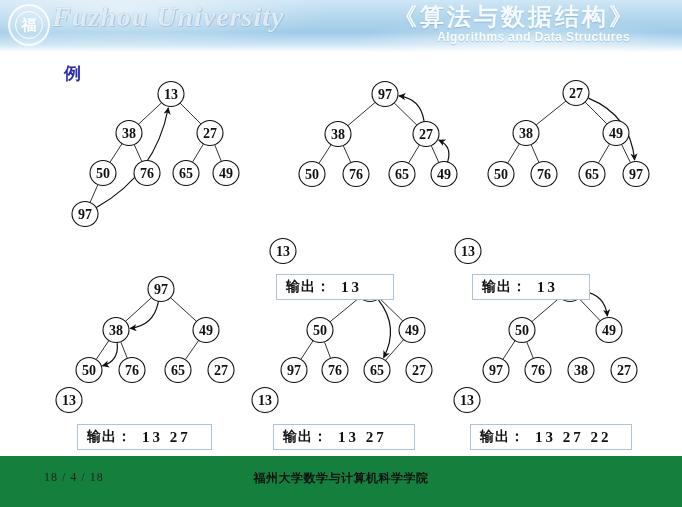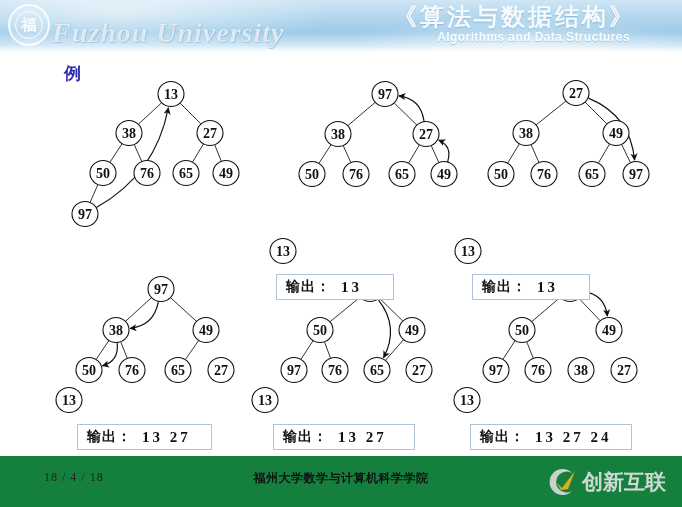--- a/index.html
+++ b/index.html
@@ -54,21 +54,21 @@
     position: absolute; left: 0; top: 0; width: 42px; height: 42px;
     display: flex; align-items: center; justify-content: center;
     font-family: "DejaVu Sans", sans-serif;
     font-size: 15px;
     color: rgba(255,255,255,.95);
     font-weight: bold;
     letter-spacing: 0;
   }
   #uni-name {
     position: absolute;
-    left: 52px; top: 17px;
+    left: 52px; top: 1px;
     font-family: "Liberation Serif", "DejaVu Serif", serif;
     font-size: 28px;
     font-weight: bold;
     font-style: italic;
     letter-spacing: 1px;
     color: rgba(255,255,255,.75);
     text-shadow: 0 0 1px rgba(120,165,200,.9), 1px 1px 0 rgba(150,190,220,.6);
     white-space: nowrap;
   }
   #course-title {
@@ -503,28 +503,21 @@
   <div class="outbox" style="left:77px;top:372px;width:135px;">
     <span class="lbl">输出：</span>
     <span class="vals">13  27</span>
   </div>
   <div class="outbox" style="left:273px;top:372px;width:142px;">
     <span class="lbl">输出：</span>
     <span class="vals">13  27</span>
   </div>
   <div class="outbox" style="left:470px;top:372px;width:162px;">
     <span class="lbl">输出：</span>
-    <span class="vals">13  27  24</span>
+    <span class="vals">13  27  22</span>
   </div>
 
 </div>
 
 <div id="footer">
   <div id="page-num">18 / 4 / 18</div>
   <div id="footer-center">福州大学数学与计算机科学学院</div>
-  <div id="watermark">
-    <svg width="40" height="34" viewBox="0 0 40 34">
-      <path d="M32 8 A13 13 0 1 0 32 26 A10.5 10.5 0 1 1 32 8 Z" fill="#dcdcdc"></path>
-      <path d="M16 17 L22 23 L35 6 L28 24 L21 25 Z" fill="#f5b21a"></path>
-    </svg>
-    <span class="wm-text">创新互联</span>
-  </div>
 </div>
 
 </body></html>

